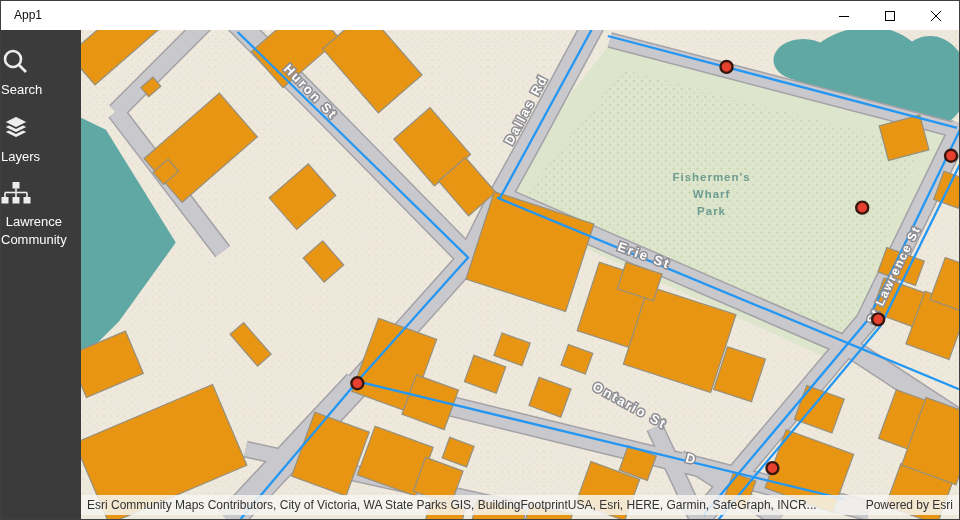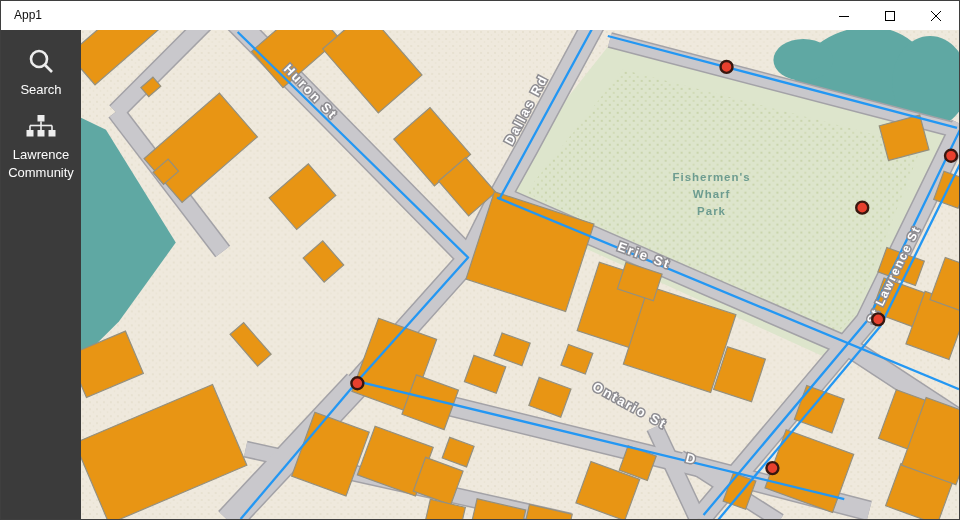--- a/index.html
+++ b/index.html
@@ -7,21 +7,21 @@
   .window{position:relative;width:960px;height:520px;background:#ffffff;border:1px solid #3f3f3f;
           box-sizing:border-box;overflow:hidden;}
   
   .titlebar{position:absolute;left:0;top:0;right:0;height:29px;background:#ffffff;border-radius:9px;}
   .title{position:absolute;left:13px;top:0;height:29px;line-height:29px;font-size:12px;color:#111;}
   .controls{position:absolute;right:0;top:0;height:29px;display:flex;}
   .ctrl{width:46px;height:29px;display:flex;align-items:center;justify-content:center;background:#fff;}
   .ctrl svg{display:block;}
   
   .sidebar{position:absolute;left:0;top:29px;width:80px;bottom:0;background:#3b3b3b;color:#fff;}
-  .side-item{display:flex;flex-direction:column;align-items:center;margin-top:15px;cursor:default;}
+  .side-item{display:flex;flex-direction:column;align-items:flex-start;margin-top:15px;cursor:default;}
   .side-item:first-child{margin-top:17px;}
   .side-label{font-size:13px;margin-top:6px;line-height:18px;text-align:center;color:#fdfdfd;}
   
   .map{position:absolute;left:80px;top:29px;right:0;bottom:0;background:#efe9dd;}
   .map svg{position:absolute;left:0;top:0;width:100%;height:100%;}
   .street-label{fill:#ffffff;stroke:#8e8d92;stroke-width:3px;paint-order:stroke;
     font-weight:bold;font-size:13px;letter-spacing:2px;font-family:"Liberation Sans",sans-serif;}
   .street-label.small{font-size:12px;letter-spacing:1.5px;}
   .park-label{fill:#6d9c90;font-weight:bold;font-size:11.5px;letter-spacing:1px;text-anchor:middle;
     font-family:"Liberation Sans",sans-serif;}
@@ -59,20 +59,28 @@
     </div>
   </div>
 
   <div class="sidebar">
     <div class="side-item">
       <svg width="28" height="28" viewBox="0 0 28 28">
         <circle cx="12" cy="12" r="8" fill="none" stroke="#ededed" stroke-width="2.6"></circle>
         <line x1="18" y1="18" x2="25" y2="25" stroke="#ededed" stroke-width="2.6"></line>
       </svg>
       <div class="side-label">Search</div>
+    </div>
+    <div class="side-item">
+      <svg width="30" height="28" viewBox="0 0 30 28">
+        <path d="M15 12 L27 18 L15 24 L3 18 Z" fill="#ededed" stroke="#3b3b3b" stroke-width="1.6"></path>
+        <path d="M15 7 L27 13 L15 19 L3 13 Z" fill="#ededed" stroke="#3b3b3b" stroke-width="1.6"></path>
+        <path d="M15 2 L27 8 L15 14 L3 8 Z" fill="#ededed" stroke="#3b3b3b" stroke-width="1.6"></path>
+      </svg>
+      <div class="side-label">Layers</div>
     </div>
     <div class="side-item">
       <svg width="30" height="26" viewBox="0 0 30 26">
         <rect x="11.5" y="1" width="7" height="6.5" fill="#ededed"></rect>
         <line x1="15" y1="7.5" x2="15" y2="11.5" stroke="#ededed" stroke-width="1.6"></line>
         <line x1="4" y1="11.5" x2="26" y2="11.5" stroke="#ededed" stroke-width="1.6"></line>
         <line x1="4" y1="11.5" x2="4" y2="16" stroke="#ededed" stroke-width="1.6"></line>
         <line x1="15" y1="11.5" x2="15" y2="16" stroke="#ededed" stroke-width="1.6"></line>
         <line x1="26" y1="11.5" x2="26" y2="16" stroke="#ededed" stroke-width="1.6"></line>
         <rect x="0.5" y="16" width="7" height="6.5" fill="#ededed"></rect>
@@ -217,14 +225,18 @@
       <g>
           <circle cx="647" cy="37" r="6" fill="#e8402e" stroke="#38170f" stroke-width="2.4"></circle>
           <circle cx="872" cy="126" r="6" fill="#e8402e" stroke="#38170f" stroke-width="2.4"></circle>
           <circle cx="783" cy="178" r="6" fill="#e8402e" stroke="#38170f" stroke-width="2.4"></circle>
           <circle cx="799" cy="290" r="6" fill="#e8402e" stroke="#38170f" stroke-width="2.4"></circle>
           <circle cx="277" cy="354" r="6" fill="#e8402e" stroke="#38170f" stroke-width="2.4"></circle>
           <circle cx="693" cy="439" r="6" fill="#e8402e" stroke="#38170f" stroke-width="2.4"></circle>
         </g>
     </svg>
 
+    <div class="attribution">
+      <span class="attr-sources">Esri Community Maps Contributors, City of Victoria, WA State Parks GIS, BuildingFootprintUSA, Esri, HERE, Garmin, SafeGraph, INCR...</span>
+      <span class="attr-powered">Powered by Esri</span>
+    </div>
   </div>
 </div>
 
 </body></html>

